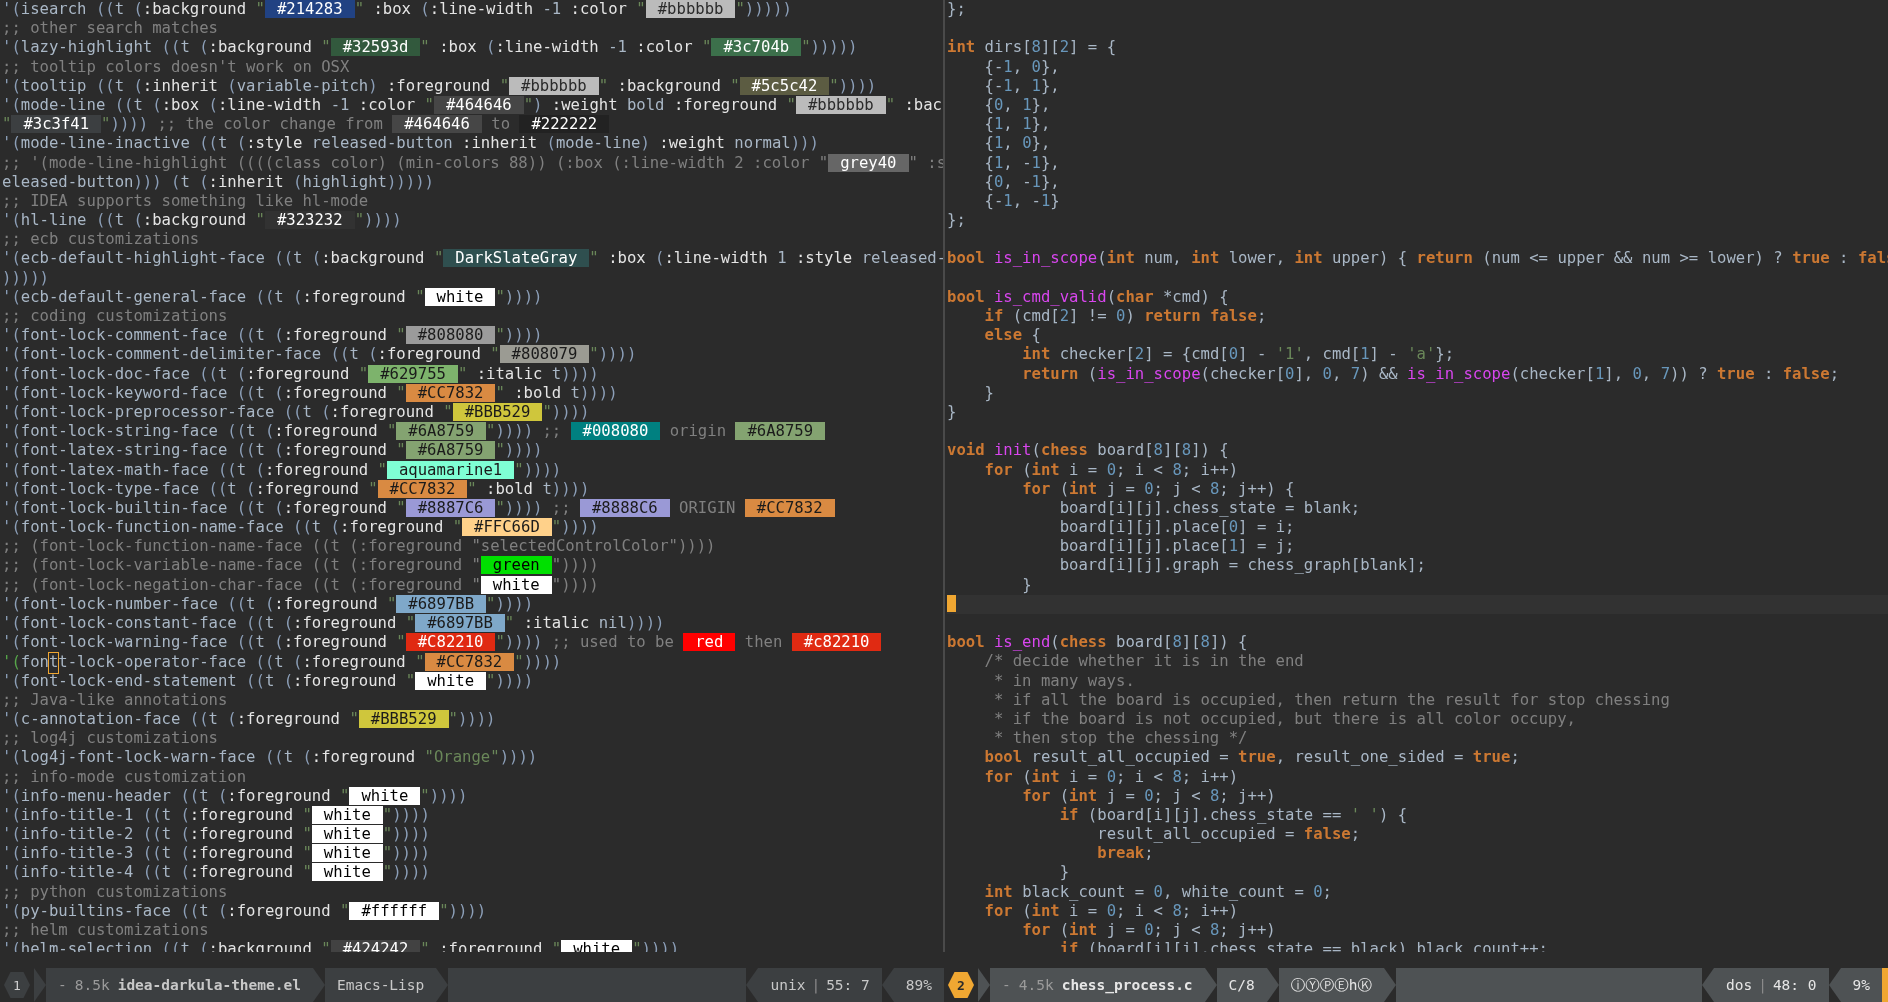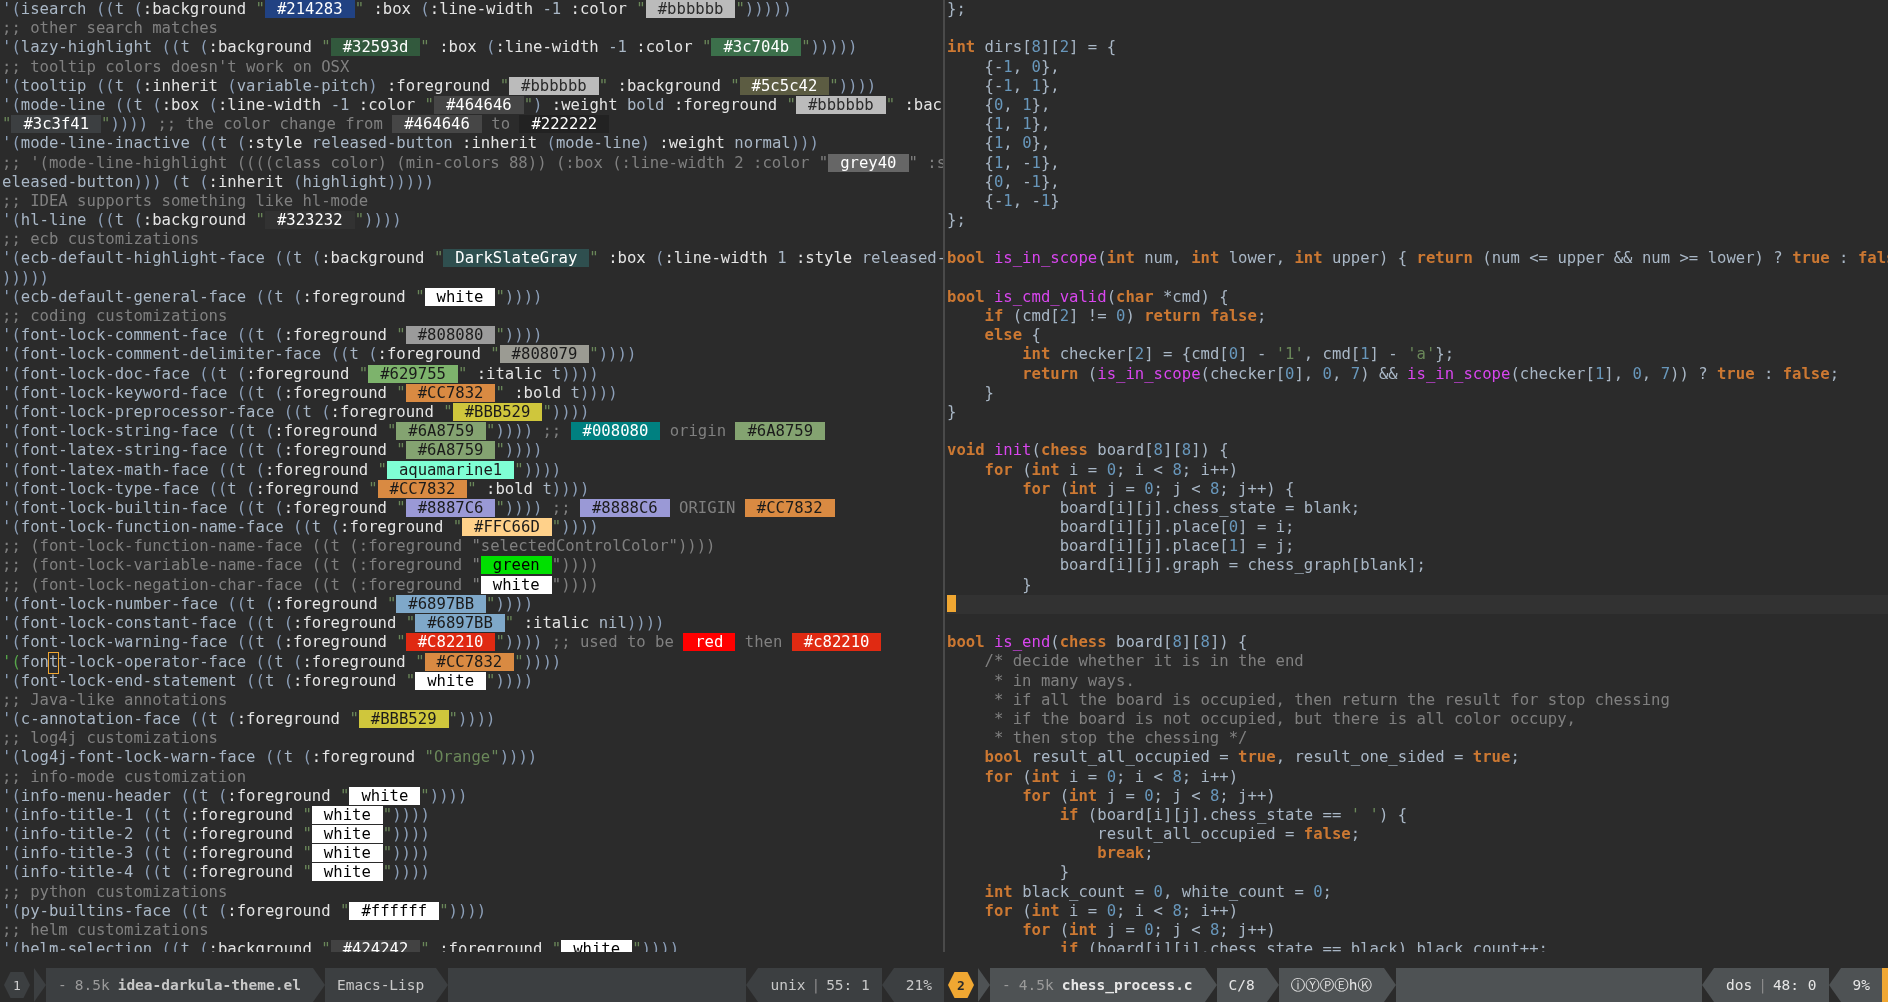--- a/index.html
+++ b/index.html
@@ -101,24 +101,24 @@
         <span class="bold">idea-darkula-theme.el</span>
       </div>
       <div class="arrow-r" style="border-left:12px solid #3c3f41;"></div>
       <div class="seg seg-dark">Emacs-Lisp</div>
       <div class="arrow-r" style="border-left:12px solid #3c3f41;"></div>
       <div class="seg seg-fill2"></div>
       <div class="arrow-r" style="border-right:12px solid #3c3f41;"></div>
       <div class="seg seg-dark">
         <span>unix</span>
         <span class="sep-bar">|</span>
-        <span>55: 1</span>
+        <span>55: 7</span>
       </div>
       <div class="arrow-r" style="border-right:12px solid #3c3f41;"></div>
-      <div class="seg seg-dark">21%</div>
+      <div class="seg seg-dark">89%</div>
     </div>
 
     <div class="ml-half">
       <div class="winnum">
         <div class="hex active">2</div>
       </div>
       <div class="arrow-r" style="border-left:12px solid #4e5254;"></div>
       <div class="seg seg-mid">
         <span class="dim">-</span>
         <span style="width:8px;display:inline-block;"></span>

